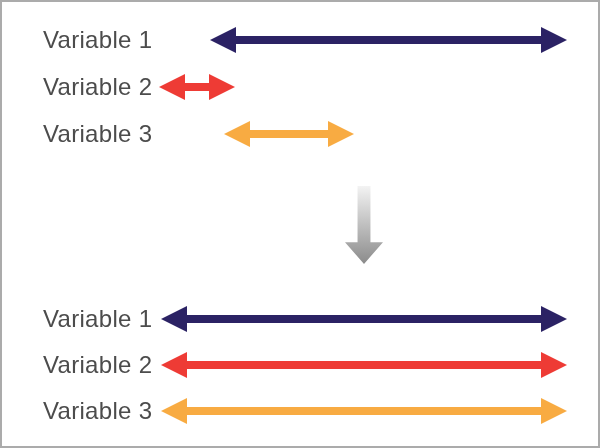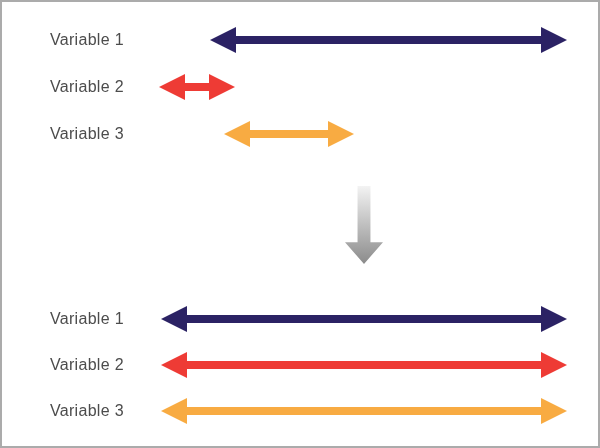--- a/index.html
+++ b/index.html
@@ -12,23 +12,23 @@
     position: relative;
     width: 600px;
     height: 448px;
     box-sizing: border-box;
     border: 2px solid #ababab;
     background: #ffffff;
     overflow: hidden;
   }
   .var-label {
     position: absolute;
-    left: 48px;
+    left: 41px;
     transform: translateY(-50%);
-    font-size: 16px;
+    font-size: 24px;
     letter-spacing: 0.3px;
     color: #4c4c4c;
     white-space: nowrap;
   }
   .range-arrow {
     position: absolute;
     height: 26px;
   }
   .range-arrow .head-left {
     position: absolute;

